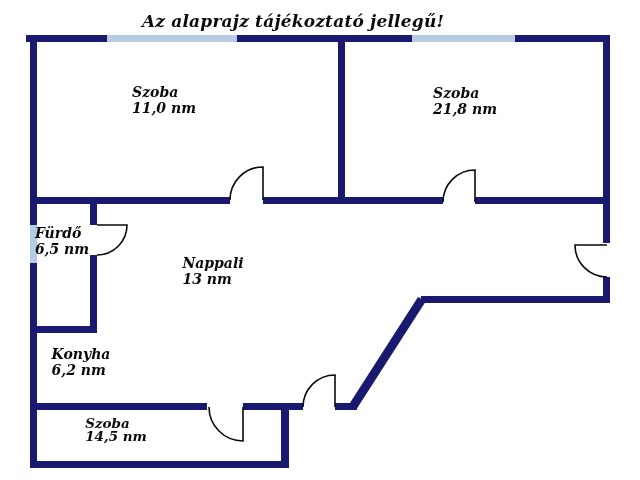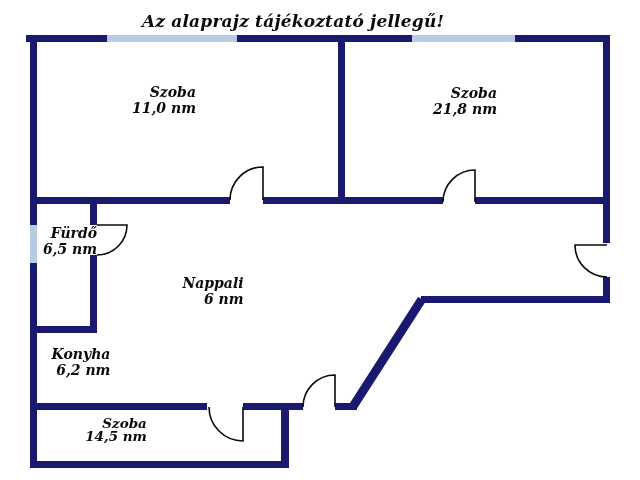--- a/index.html
+++ b/index.html
@@ -20,27 +20,27 @@
   .window{fill:var(--window);}
   .door{stroke:var(--text);stroke-width:1.6;fill:none;}
   .title{
     position:absolute;left:293px;top:21px;transform:translate(-50%,-50%);
     font-size:17px;font-weight:bold;font-style:italic;color:var(--text);
     white-space:nowrap;letter-spacing:0.2px;
   }
   .room-label{
     position:absolute;transform:translate(-50%,-50%);
     font-size:14px;font-weight:bold;font-style:italic;color:var(--text);
-    text-align:right;line-height:16px;white-space:nowrap;
+    text-align:left;line-height:16px;white-space:nowrap;
   }
   .room-label .area{display:block;}
   .lbl-szoba-topleft{left:164px;top:100px;}
   .lbl-szoba-topright{left:465px;top:101px;}
-  .lbl-furdo{left:62px;top:241px;margin-left:8px;}
-  .lbl-nappali{left:213px;top:271px;margin-top:20px;}
+  .lbl-furdo{left:62px;top:241px;}
+  .lbl-nappali{left:213px;top:271px;}
   .lbl-kozl{left:497px;top:250px;}
   .lbl-konyha{left:81px;top:362px;}
   .lbl-szoba-bottom{left:116px;top:430px;line-height:13px;font-size:13.5px;}
 </style>
 </head>
 <body>
 
 <div class="stage">
 
   <div class="title">Az alaprajz tájékoztató jellegű!</div>
@@ -99,21 +99,21 @@
     <span class="area">21,8 nm</span>
   </div>
 
   <div class="room-label lbl-furdo">
     <span class="name">Fürdő</span>
     <span class="area">6,5 nm</span>
   </div>
 
   <div class="room-label lbl-nappali">
     <span class="name">Nappali</span>
-    <span class="area">6 nm</span>
+    <span class="area">13 nm</span>
   </div>
 
 
   <div class="room-label lbl-konyha">
     <span class="name">Konyha</span>
     <span class="area">6,2 nm</span>
   </div>
 
   <div class="room-label lbl-szoba-bottom">
     <span class="name">Szoba</span>

